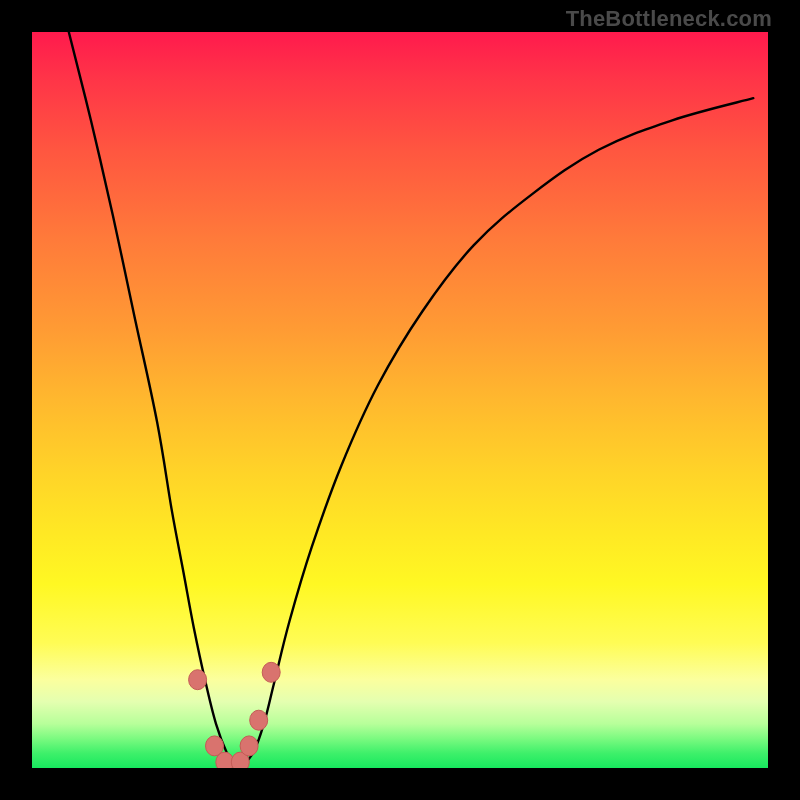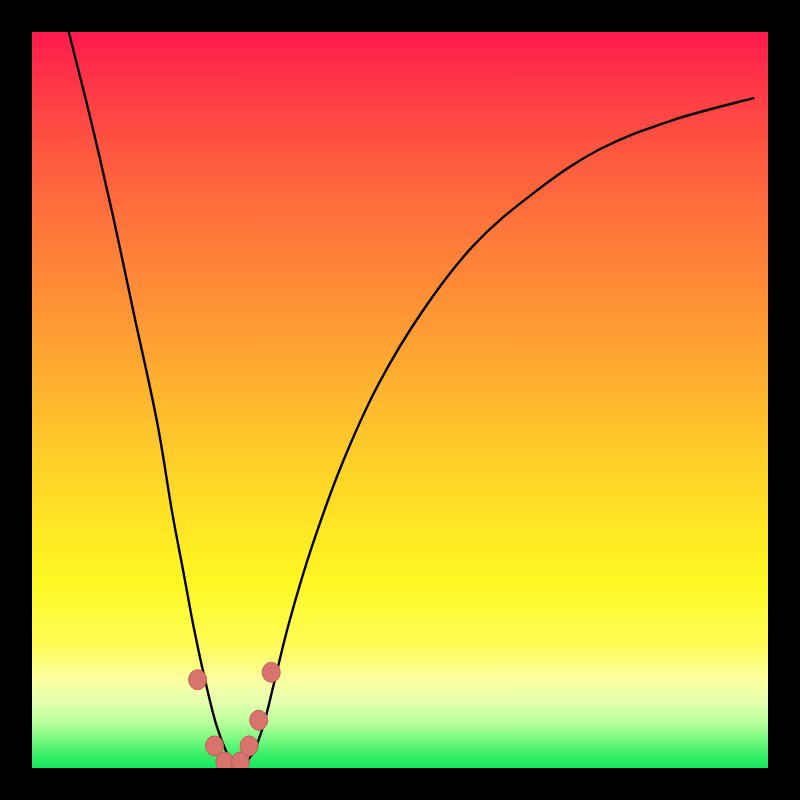--- a/index.html
+++ b/index.html
@@ -60,20 +60,21 @@
     left: 0;
     width: 736px;
     height: 736px;
   }
 </style>
 </head>
 <body>
 
 <div class="frame">
 
+  <div class="watermark">TheBottleneck.com</div>
 
   <div class="plot-area">
     <svg class="curve" viewBox="0 0 736 736" preserveAspectRatio="none">
       <path id="curve-path" fill="none" stroke-width="2.4" stroke-linecap="round" stroke-linejoin="round" d="M 36.8 0.0 C 40.8 15.9, 50.9 55.2, 58.9 88.3 C 66.8 121.4, 73.0 148.2, 81.0 184.0 C 88.9 219.8, 95.1 249.9, 103.0 287.0 C 111.0 324.1, 118.5 355.6, 125.1 390.1 C 131.7 424.5, 135.2 451.9, 139.8 478.4 C 144.5 504.9, 146.9 516.1, 150.9 537.3 C 154.9 558.5, 157.9 576.3, 161.9 596.2 C 165.9 616.0, 169.0 630.5, 173.0 647.7 C 176.9 664.9, 180.0 678.6, 184.0 691.8 C 188.0 705.1, 191.7 714.0, 195.0 721.3 C 198.4 728.6, 199.8 730.3, 202.4 732.3 C 205.0 734.3, 206.4 734.3, 209.8 732.3 C 213.1 730.3, 216.8 728.6, 220.8 721.3 C 224.8 714.0, 227.9 705.1, 231.8 691.8 C 235.8 678.6, 238.2 666.2, 242.9 647.7 C 247.5 629.1, 251.0 612.6, 257.6 588.8 C 264.2 565.0, 270.4 543.0, 279.7 515.2 C 289.0 487.4, 297.2 463.4, 309.1 434.2 C 321.0 405.1, 331.3 381.1, 345.9 353.3 C 360.5 325.5, 372.9 304.9, 390.1 279.7 C 407.3 254.5, 421.7 234.6, 441.6 213.4 C 461.5 192.2, 478.0 179.1, 500.5 161.9 C 523.0 144.7, 541.5 131.0, 566.7 117.8 C 591.9 104.5, 612.5 97.6, 640.3 88.3 C 668.1 79.0, 706.7 70.2, 721.3 66.2" stroke="#000000"></path>
       <g id="markers">
           <ellipse cx="165.6" cy="647.7" rx="9" ry="10" fill="#d9736e" stroke="#c45b56" stroke-width="1"></ellipse>
           <ellipse cx="182.5" cy="713.9" rx="9" ry="10" fill="#d9736e" stroke="#c45b56" stroke-width="1"></ellipse>
           <ellipse cx="192.8" cy="730.1" rx="9" ry="10" fill="#d9736e" stroke="#c45b56" stroke-width="1"></ellipse>
           <ellipse cx="208.3" cy="730.1" rx="9" ry="10" fill="#d9736e" stroke="#c45b56" stroke-width="1"></ellipse>
           <ellipse cx="217.1" cy="713.9" rx="9" ry="10" fill="#d9736e" stroke="#c45b56" stroke-width="1"></ellipse>

